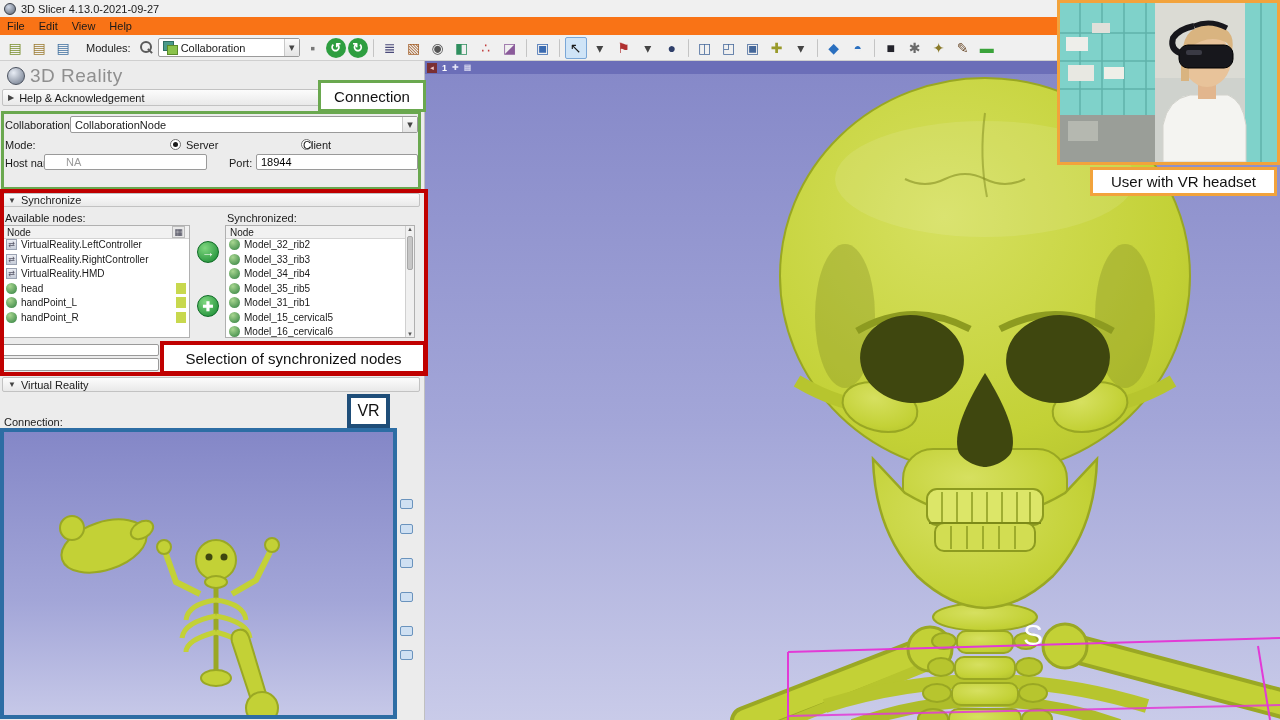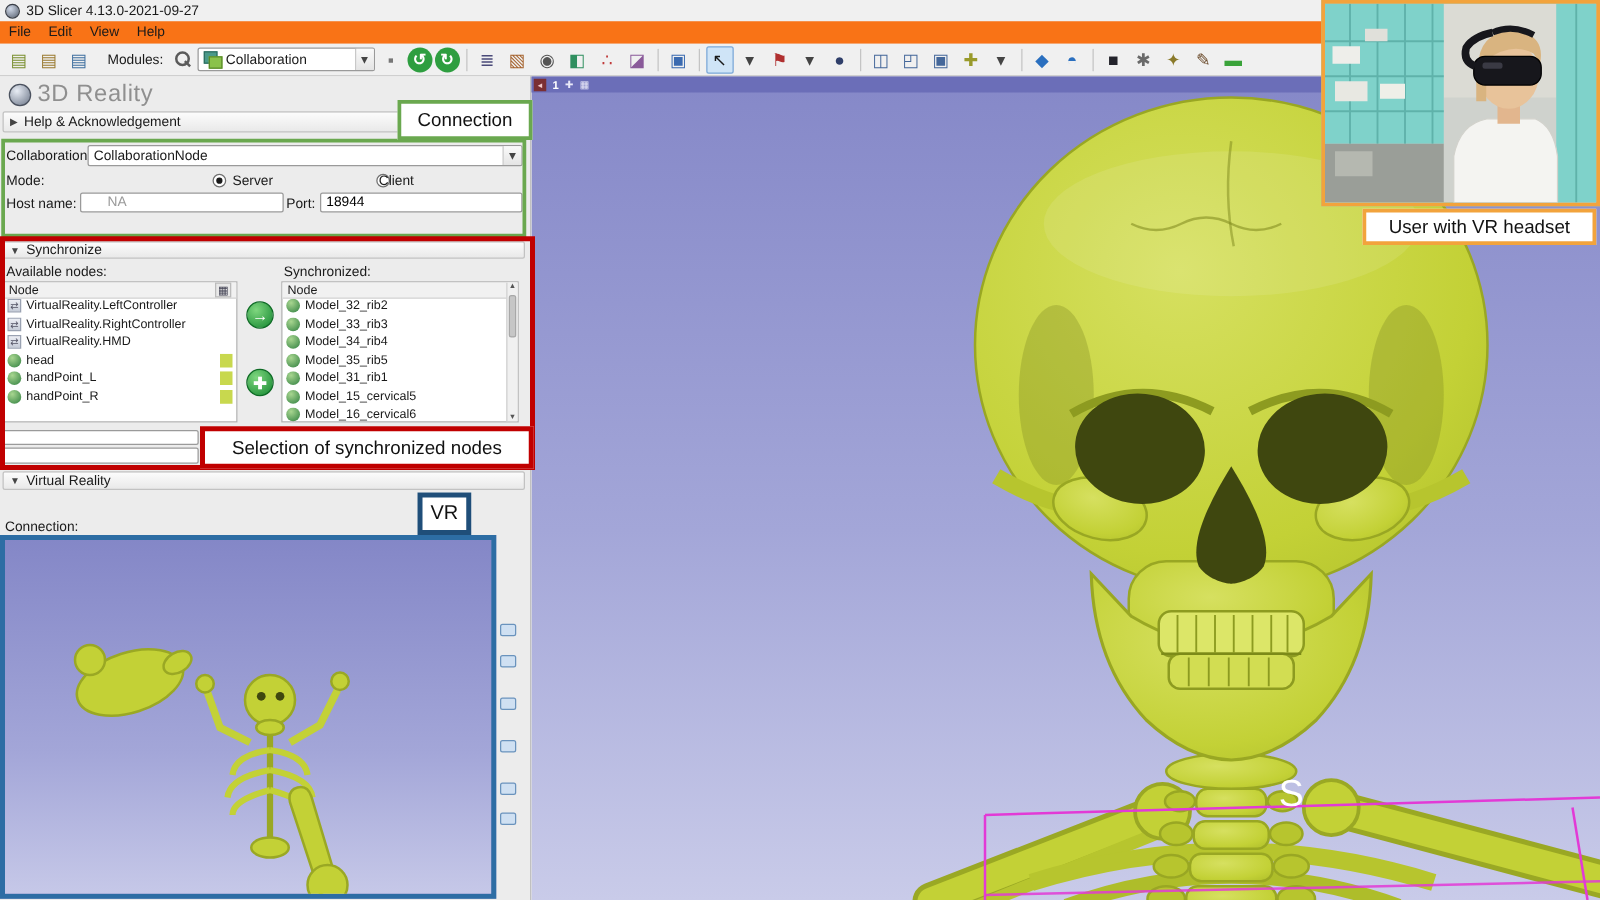--- a/index.html
+++ b/index.html
@@ -280,21 +280,21 @@
     <span class="arrowzone" data-name="chevron-down-icon">▾</span>
   </span>
 
   <span class="abs" style="left:5px;top:78px" data-name="mode-label">Mode:</span>
   <span class="radio sel abs" style="left:170px;top:78px" data-name="server-radio"></span>
   <span class="abs" style="left:186px;top:78px" data-name="server-radio-label">Server</span>
   <span class="radio abs" style="left:287px;top:78px" data-name="client-radio"></span>
   <span class="abs" style="left:303px;top:78px" data-name="client-radio-label">Client</span>
 
   <span class="abs" style="left:5px;top:96px" data-name="hostname-label">Host name:</span>
-  <input class="field ghost abs" style="left: 64px; top: 93px; width: 163px; height: 16px; padding-left: 21px;" data-name="hostname-input" value="NA">
+  <input class="field ghost abs" style="left: 44px; top: 93px; width: 163px; height: 16px; padding-left: 21px;" data-name="hostname-input" value="NA">
   <span class="abs" style="left:229px;top:96px" data-name="port-label">Port:</span>
   <input class="field abs" style="left: 256px; top: 93px; width: 162px; height: 16px;" data-name="port-input" value="18944">
 
 
   
   <div class="abs sectionbar" style="left:2px;top:132px;width:418px;height:14px" data-name="synchronize-section">
     <span class="tri" data-name="expanded-arrow-icon">▼</span>
     <span data-name="synchronize-section-label">Synchronize</span>
   </div>
   <span class="abs" style="left:5px;top:151px" data-name="available-nodes-label">Available nodes:</span>
@@ -456,21 +456,21 @@
   <span class="sh" style="left:400px;top:565px" data-name="vr-slider-handle"></span>
   <span class="sh" style="left:400px;top:589px" data-name="vr-slider-handle"></span>
 </div>
 
 <div class="abs outline" style="left:1px;top:111px;width:420px;height:79px;border:3px solid #6aa84f;z-index:5" data-name="connection-annotation-outline"></div>
 <div class="abs annot" style="left:318px;top:80px;width:108px;height:32px;border:3px solid #6aa84f;z-index:6" data-name="connection-annotation-label">Connection</div>
 
 <div class="abs outline" style="left:0;top:189px;width:428px;height:187px;border:4px solid #c00000;z-index:5" data-name="sync-annotation-outline"></div>
 <div class="abs annot" style="left:160px;top:341px;width:267px;height:34px;border:4px solid #c00000;z-index:6" data-name="sync-annotation-label">Selection of synchronized nodes</div>
 
-<div class="abs annot" style="left:334px;top:394px;width:43px;height:34px;border:4px solid #1f4e79;z-index:6;font-size:16px" data-name="vr-annotation-label">VR</div>
+<div class="abs annot" style="left:347px;top:394px;width:43px;height:34px;border:4px solid #1f4e79;z-index:6;font-size:16px" data-name="vr-annotation-label">VR</div>
 
 <div class="abs webcam" data-name="webcam-photo">
   <svg width="217" height="159" viewBox="0 0 217 159" data-name="webcam-render">
     <rect width="217" height="159" fill="#cfd2cd"></rect>
     <rect x="95" y="0" width="90" height="75" fill="#dbdbd4"></rect>
     <rect x="0" y="0" width="95" height="112" fill="#7fd2ca"></rect>
     <g stroke="#5fb2aa" stroke-width="1.5">
       <line x1="20" y1="0" x2="20" y2="112"></line>
         <line x1="42" y1="0" x2="42" y2="112"></line>
       <line x1="64" y1="0" x2="64" y2="112"></line>

